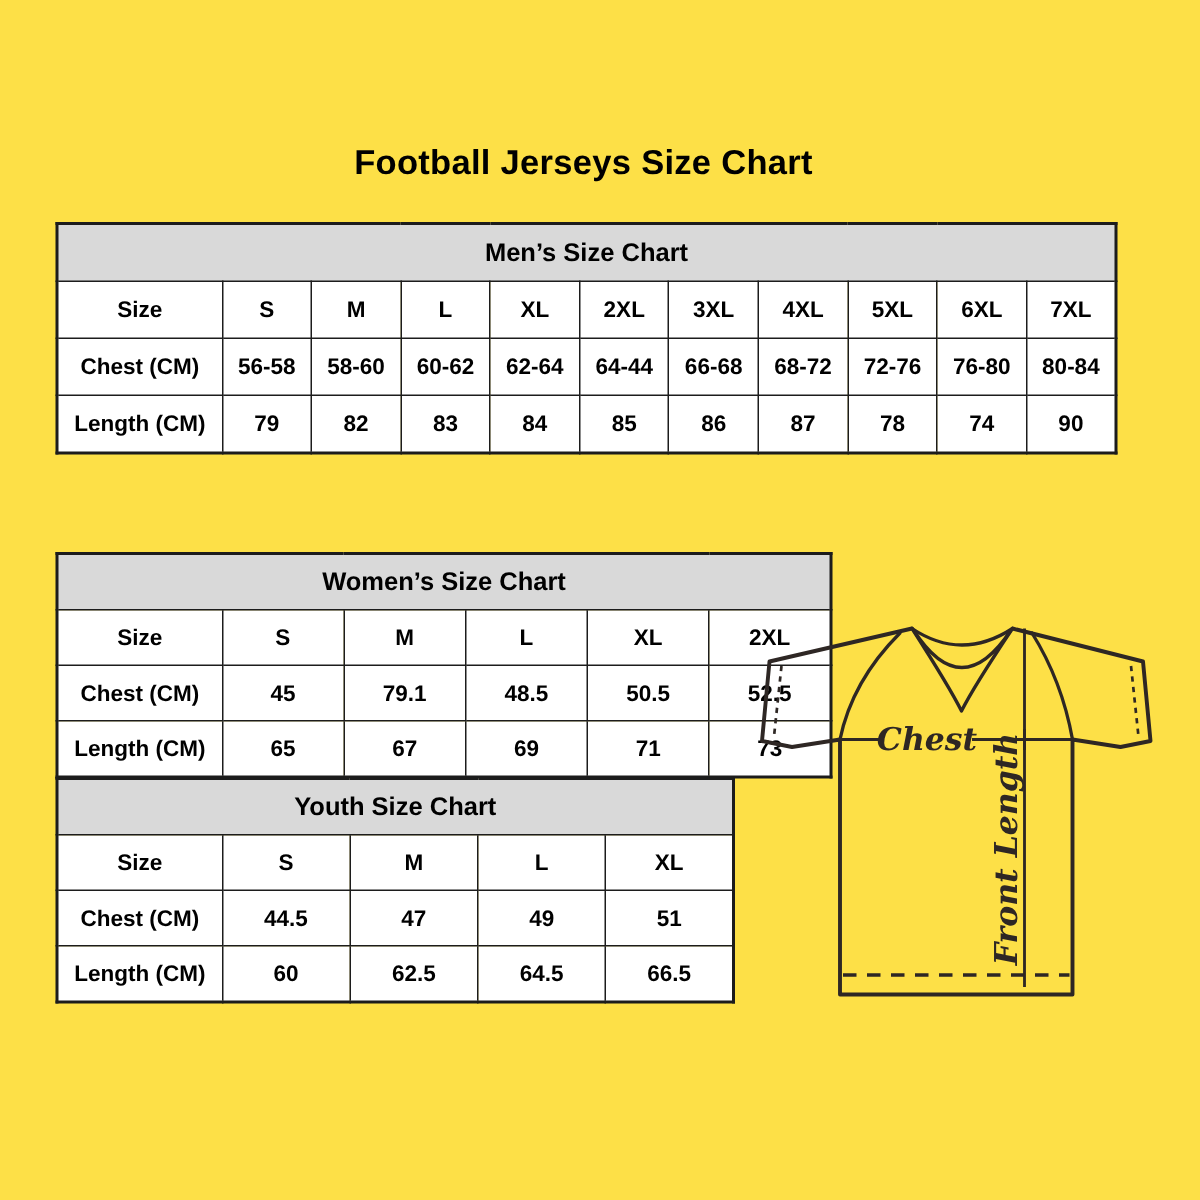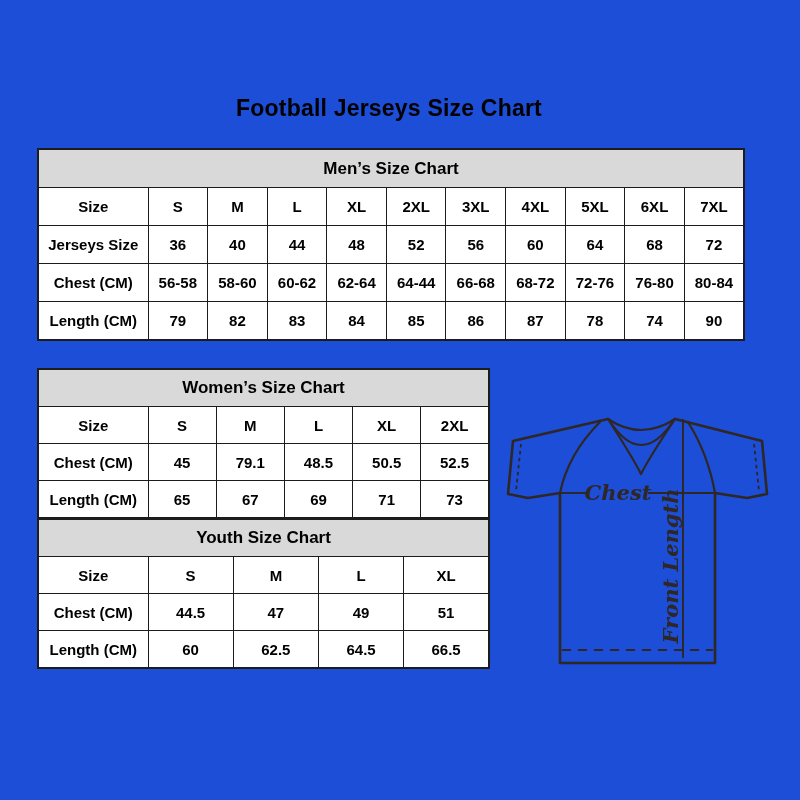--- a/index.html
+++ b/index.html
@@ -1,25 +1,25 @@
 <!DOCTYPE html>
 <html><head>
 <meta charset="utf-8">
 <style>
   html,body{margin:0;padding:0;background:#fff;}
-  .page{position:relative;width:800px;height:800px;background:#1d4ed8;overflow:hidden;
+  .page{position:relative;width:800px;height:800px;background:#fde047;overflow:hidden;
         font-family:"Liberation Sans",sans-serif;color:#000;}
   .main-title{position:absolute;top:95px;left:0;width:778px;text-align:center;
         font-size:23px;font-weight:bold;letter-spacing:0.2px;}
   table.size-table{position:absolute;border-collapse:collapse;table-layout:fixed;
         border:2px solid #1c1c1c;}
   table.size-table td{border:1.6px solid #1c1c1c;text-align:center;vertical-align:middle;
         font-weight:bold;font-size:15px;padding:0;color:#000;background:#fff;}
   #mens-table{left:37px;top:148px;width:708px;}
-  #womens-table{left:37px;top:368px;width:453px;}
+  #womens-table{left:37px;top:368px;width:518px;}
   #youth-table{left:37px;top:518px;width:453px;}
   #mens-table td{height:37px;}
   #womens-table td,#youth-table td{height:36px;}
   tr.theader td{background:#d9d9d9;font-size:17px;height:38px;}
   .jersey-wrap{position:absolute;left:502px;top:396px;width:272px;height:288px;}
   .jersey-wrap svg{display:block;}
   .fig-label{font-family:"DejaVu Serif","Liberation Serif",serif;
         font-style:italic;font-weight:bold;fill:#2e2724;}
 </style>
 </head>
@@ -54,33 +54,20 @@
           <td>L</td>
           <td>XL</td>
           <td>2XL</td>
           <td>3XL</td>
           <td>4XL</td>
           <td>5XL</td>
           <td>6XL</td>
           <td>7XL</td>
         </tr>
         <tr>
-          <td>Jerseys Size</td>
-          <td>36</td>
-          <td>40</td>
-          <td>44</td>
-          <td>48</td>
-          <td>52</td>
-          <td>56</td>
-          <td>60</td>
-          <td>64</td>
-          <td>68</td>
-          <td>72</td>
-        </tr>
-        <tr>
           <td>Chest (CM)</td>
           <td>56-58</td>
           <td>58-60</td>
           <td>60-62</td>
           <td>62-64</td>
           <td>64-44</td>
           <td>66-68</td>
           <td>68-72</td>
           <td>72-76</td>
           <td>76-80</td>

